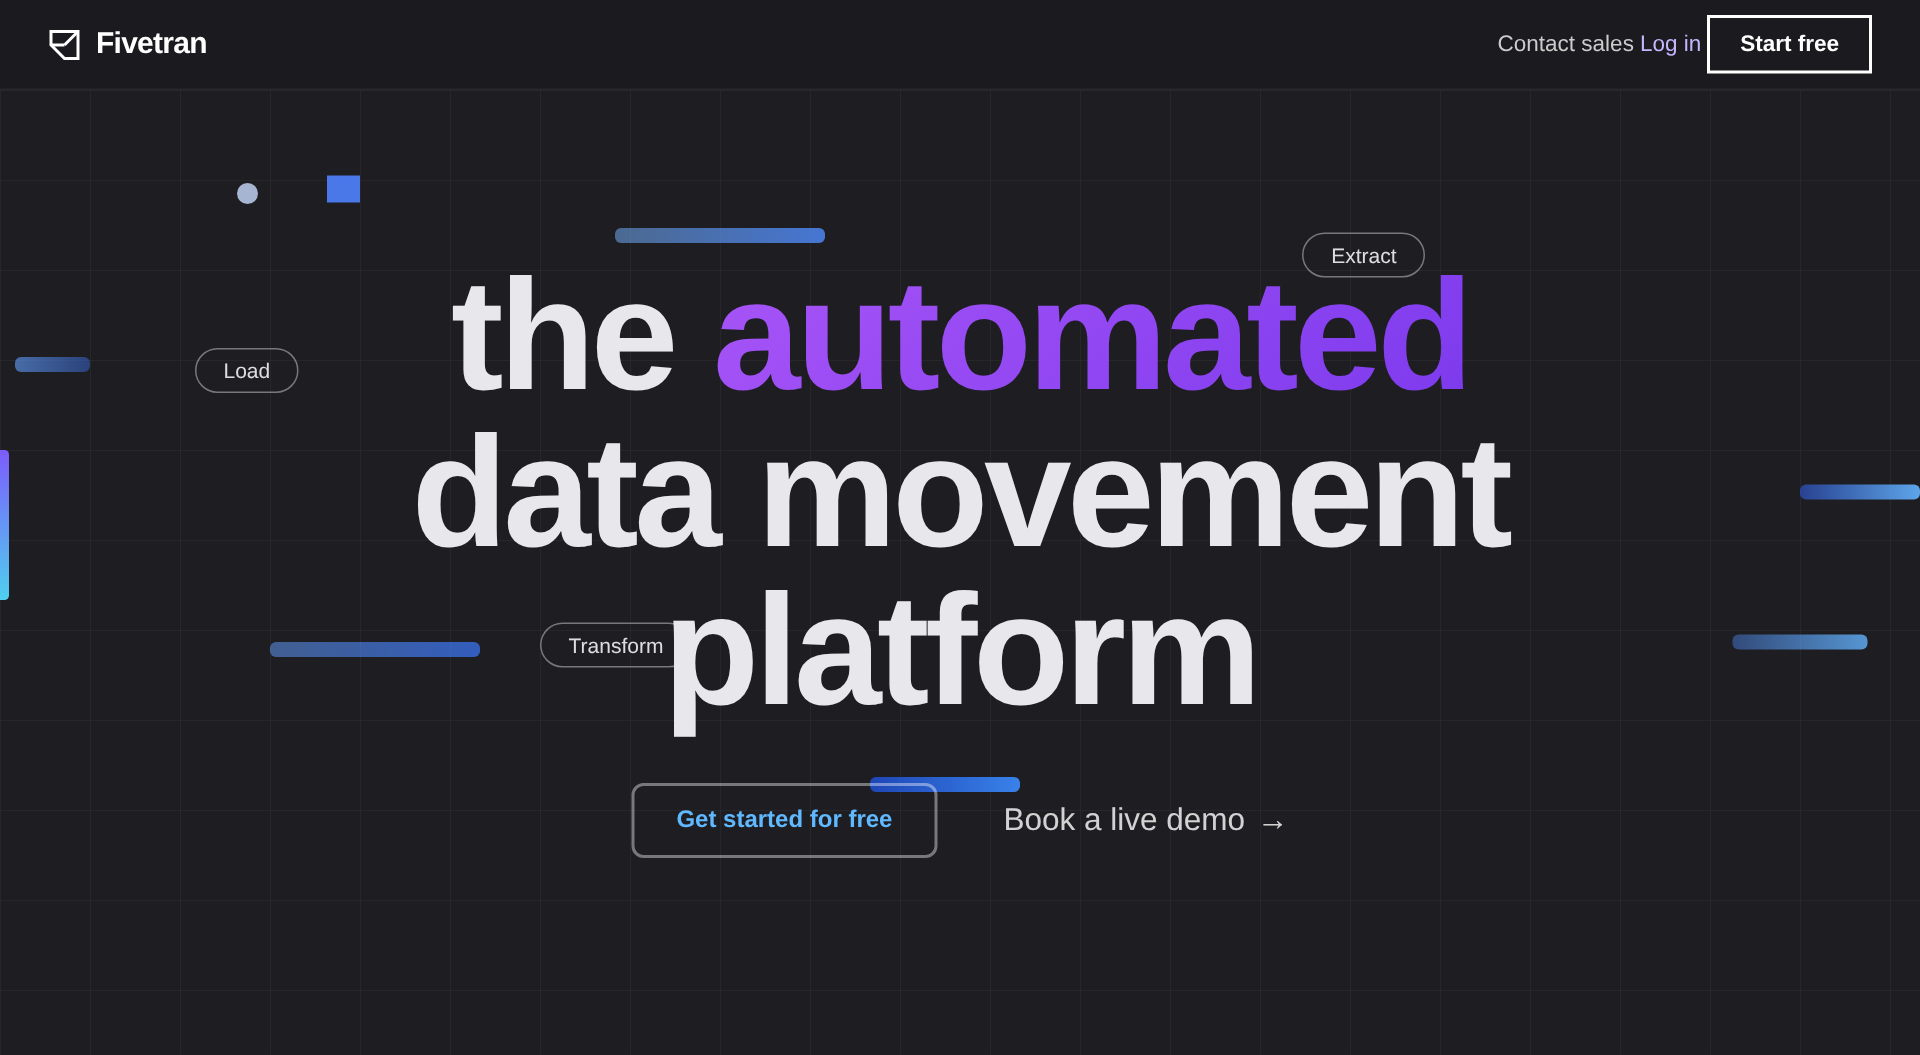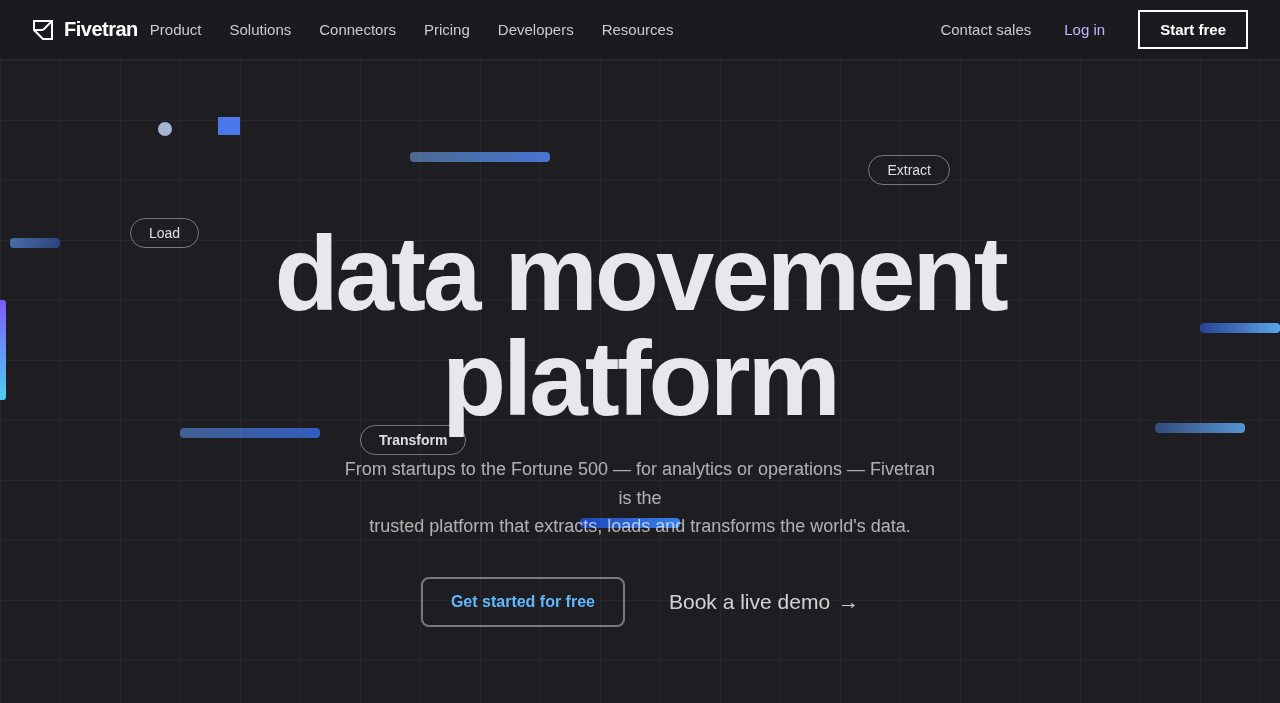--- a/index.html
+++ b/index.html
@@ -72,21 +72,21 @@
       text-decoration: none;
       padding: 6px 12px;
       border-radius: 4px;
       cursor: pointer;
       transition: color 0.2s;
     }
 
     .nav-right {
       display: flex;
       align-items: center;
-      gap: 33px;
+      gap: 4px;
     }
 
     .contact-sales {
       color: #ccc;
       font-size: 15px;
       text-decoration: none;
       cursor: pointer;
     }
 
     .log-in {
@@ -127,22 +127,22 @@
       border: 1.5px solid rgba(255,255,255,0.4);
       border-radius: 50px;
       padding: 6px 18px;
       font-size: 14px;
       color: rgba(255,255,255,0.85);
       background: transparent;
       pointer-events: none;
     }
 
     .pill-extract { top: 95px; right: 330px; }
-    .pill-load { top: 158px; left: 130px; }
-    .pill-transform { top: 365px; left: 360px; font-weight: bold; }
+    .pill-load { top: 172px; left: 130px; }
+    .pill-transform { top: 355px; left: 360px; }
 
     
     .deco-circle {
       position: absolute;
       border-radius: 50%;
       background: rgba(130, 180, 255, 0.7);
       pointer-events: none;
     }
 
     .deco-bar {
@@ -285,28 +285,20 @@
 <nav class="navbar">
   <div class="nav-left">
     <a class="logo" href="#">
       <svg class="logo-icon" viewBox="0 0 22 22" fill="none" xmlns="http://www.w3.org/2000/svg">
         <polygon points="2,2 20,2 20,20 11,20 2,11" fill="none" stroke="white" stroke-width="2"></polygon>
         <line x1="2" y1="11" x2="11" y2="11" stroke="white" stroke-width="2"></line>
         <line x1="11" y1="11" x2="20" y2="2" stroke="white" stroke-width="2"></line>
       </svg>
       <span>Fivetran</span>
     </a>
-    <div class="nav-links">
-      <a class="nav-link" href="#">Product</a>
-      <a class="nav-link" href="#">Solutions</a>
-      <a class="nav-link" href="#">Connectors</a>
-      <a class="nav-link" href="#">Pricing</a>
-      <a class="nav-link" href="#">Developers</a>
-      <a class="nav-link" href="#">Resources</a>
-    </div>
   </div>
   <div class="nav-right">
     <a class="contact-sales" href="#">Contact sales</a>
     <a class="log-in" href="#">Log in</a>
     <a class="start-free-btn" href="#">Start free</a>
   </div>
 </nav>
 
 <section class="hero">
 
@@ -321,30 +313,29 @@
   <div class="deco-bar bar-right-mid"></div>
   <div class="deco-bar bar-bottom-right"></div>
   <div class="deco-bar bar-right-lower"></div>
 
   <div class="pill pill-extract">Extract</div>
   <div class="pill pill-load">Load</div>
   <div class="pill pill-transform">Transform</div>
 
   <div class="hero-content">
     <h1 class="hero-title">
+      <span>
+        <span>the </span><span class="highlight">automated</span>
+      </span>
       <br>
       <span>data movement</span>
       <br>
       <span>platform</span>
     </h1>
 
-    <p class="hero-subtitle">
-      <span>From startups to the Fortune 500 — for analytics or operations — Fivetran is the</span><br>
-      <span>trusted platform that extracts, loads and transforms the world's data.</span>
-    </p>
 
     <div class="hero-cta">
       <a class="cta-primary" href="#">Get started for free</a>
       <a class="cta-secondary" href="#">
         <span>Book a live demo</span>
         <span>→</span>
       </a>
     </div>
   </div>
 </section>

